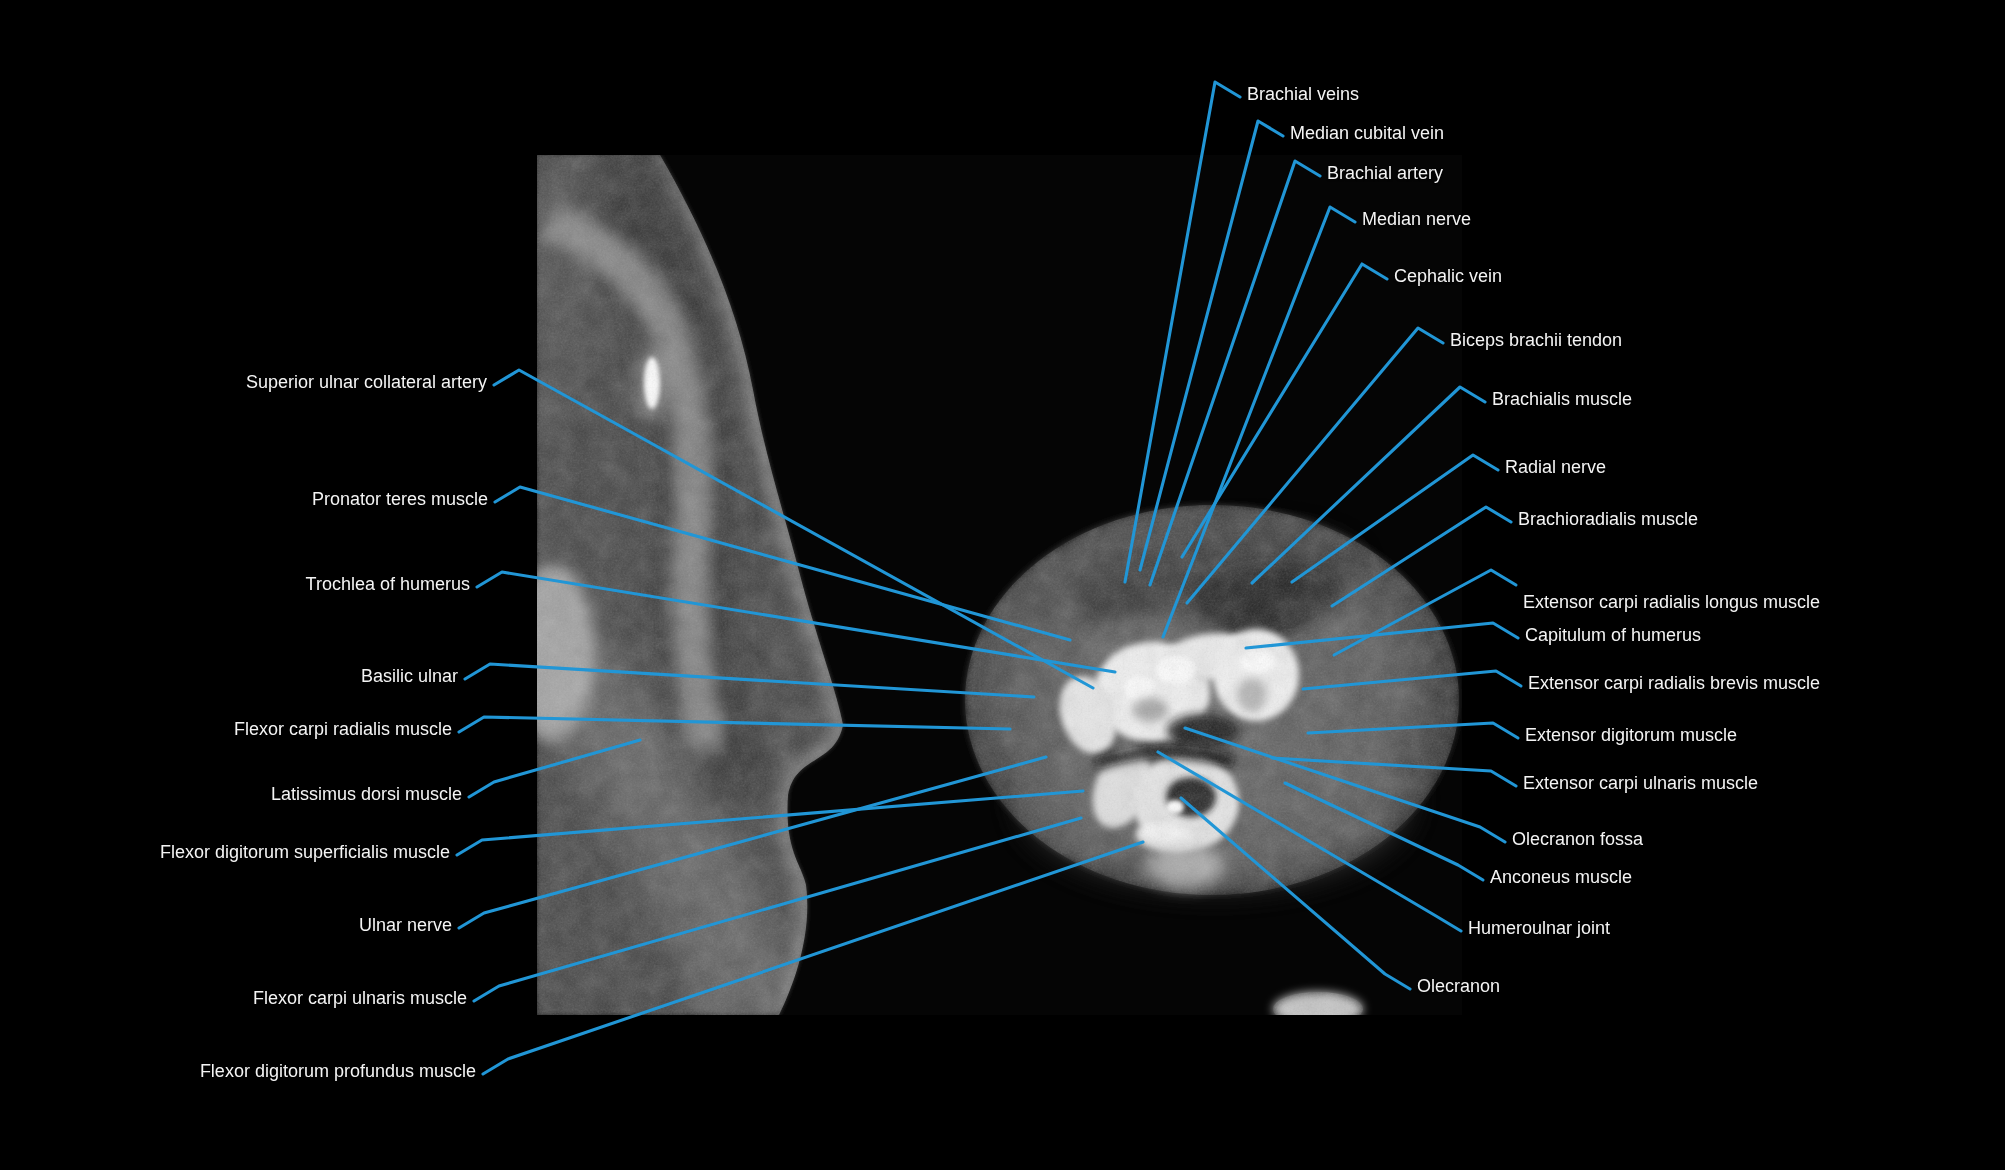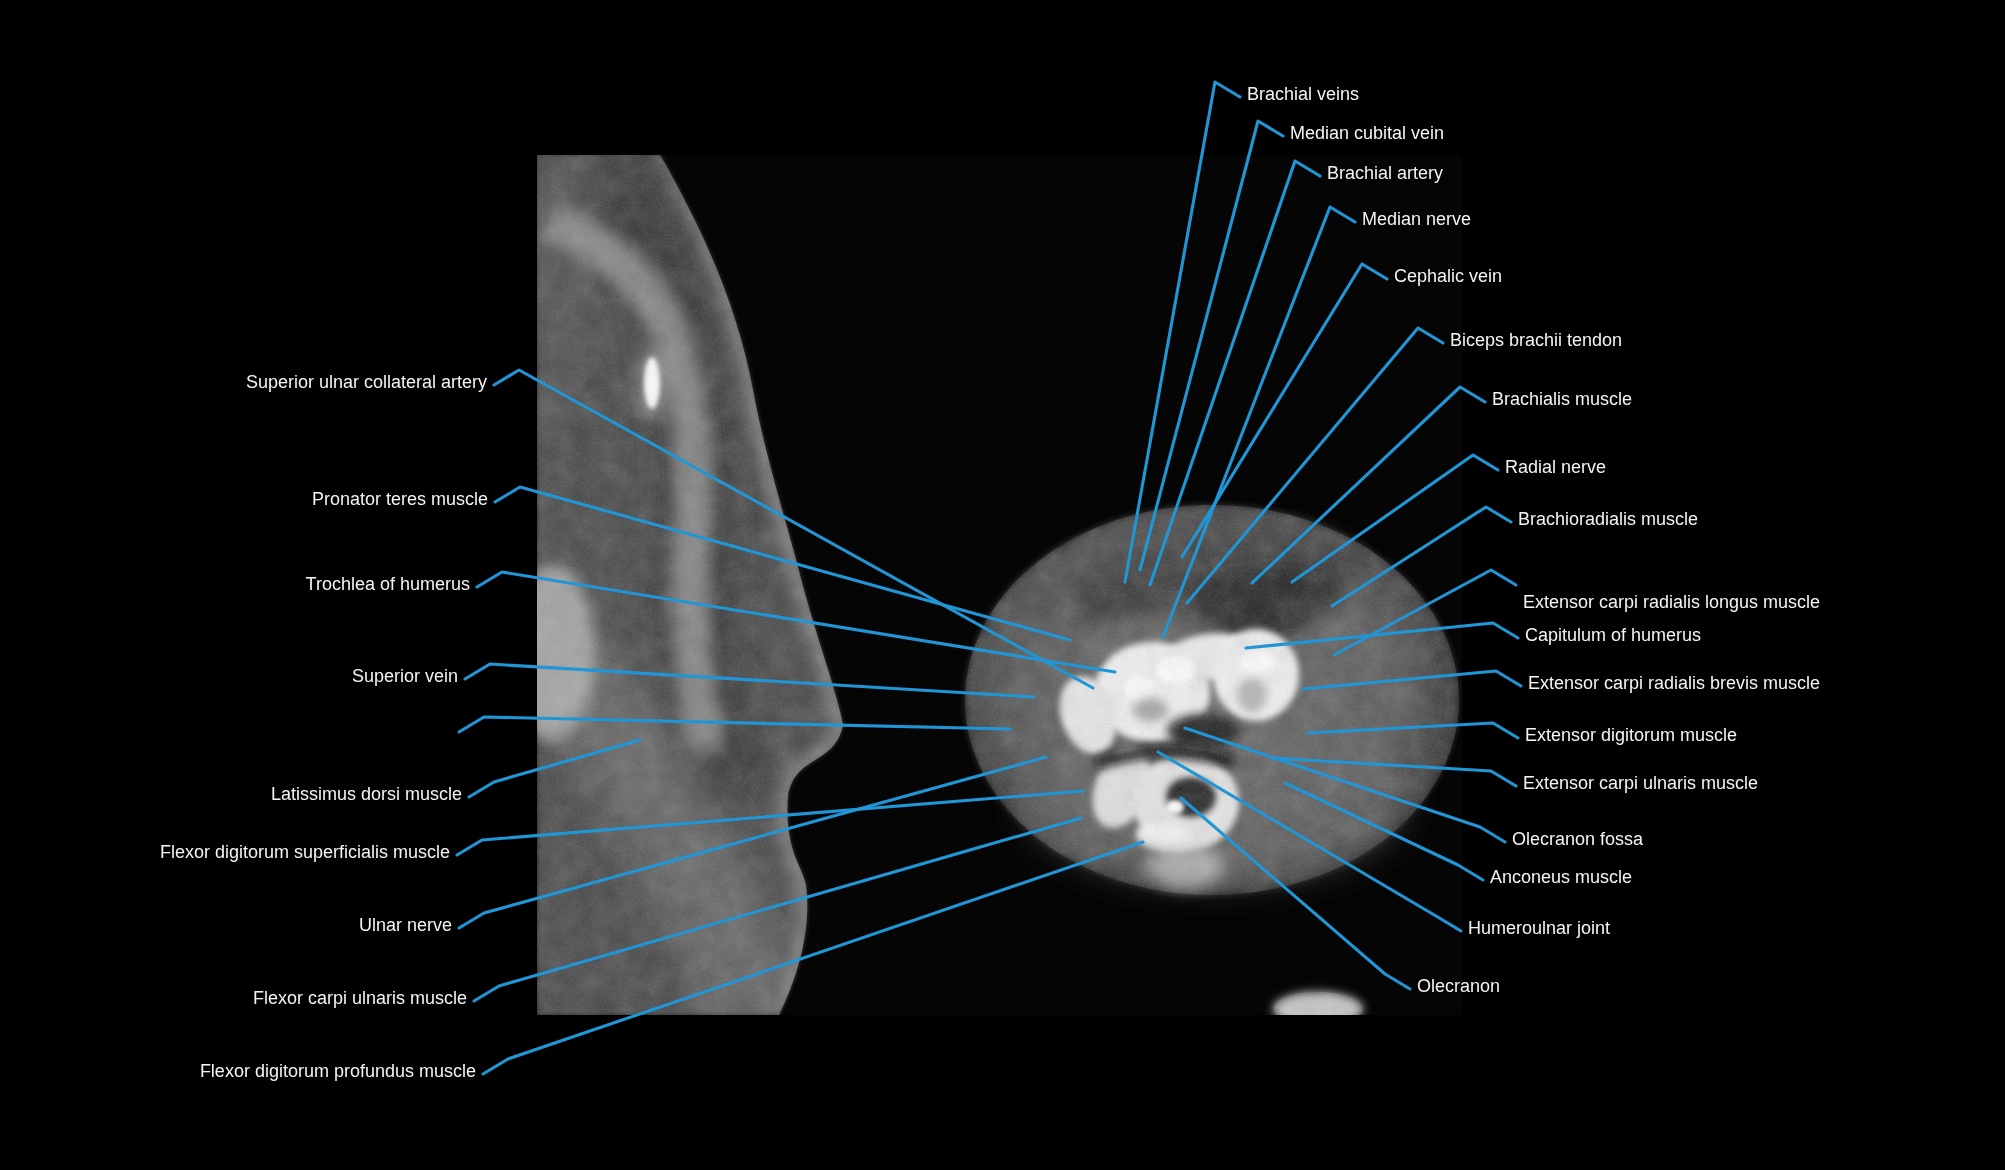--- a/index.html
+++ b/index.html
@@ -178,21 +178,22 @@
       <polyline points="1185,728 1480,827 1505,842"></polyline>
       <polyline points="1285,783 1458,865 1483,880"></polyline>
       <polyline points="1158,752 1436,916 1461,931"></polyline>
       <polyline points="1181,798 1385,974 1410,989"></polyline>
     </svg>
 
   <div id="label-layer">
       <div class="lbl left" style="left: 487px; top: 383px; color: rgb(244, 244, 244);">Superior ulnar collateral artery</div>
       <div class="lbl left" style="left: 488px; top: 500px; color: rgb(244, 244, 244);">Pronator teres muscle</div>
       <div class="lbl left" style="left: 470px; top: 585px; color: rgb(244, 244, 244);">Trochlea of humerus</div>
-      <div class="lbl left" style="left: 458px; top: 677px; color: rgb(244, 244, 244);">Superior vein</div>
+      <div class="lbl left" style="left: 458px; top: 677px; color: rgb(244, 244, 244);">Basilic ulnar</div>
+      <div class="lbl left" style="left: 452px; top: 730px; color: rgb(244, 244, 244);">Flexor carpi radialis muscle</div>
       <div class="lbl left" style="left: 462px; top: 795px; color: rgb(244, 244, 244);">Latissimus dorsi muscle</div>
       <div class="lbl left" style="left: 450px; top: 853px; color: rgb(244, 244, 244);">Flexor digitorum superficialis muscle</div>
       <div class="lbl left" style="left: 452px; top: 926px; color: rgb(244, 244, 244);">Ulnar nerve</div>
       <div class="lbl left" style="left: 476px; top: 1072px; color: rgb(244, 244, 244);">Flexor digitorum profundus muscle</div>
       <div class="lbl left" style="left: 467px; top: 999px; color: rgb(244, 244, 244);">Flexor carpi ulnaris muscle</div>
       <div class="lbl right" style="left: 1247px; top: 95px; color: rgb(244, 244, 244);">Brachial veins</div>
       <div class="lbl right" style="left: 1290px; top: 134px; color: rgb(244, 244, 244);">Median cubital vein</div>
       <div class="lbl right" style="left: 1327px; top: 174px; color: rgb(244, 244, 244);">Brachial artery</div>
       <div class="lbl right" style="left: 1362px; top: 220px; color: rgb(244, 244, 244);">Median nerve</div>
       <div class="lbl right" style="left: 1394px; top: 277px; color: rgb(244, 244, 244);">Cephalic vein</div>

